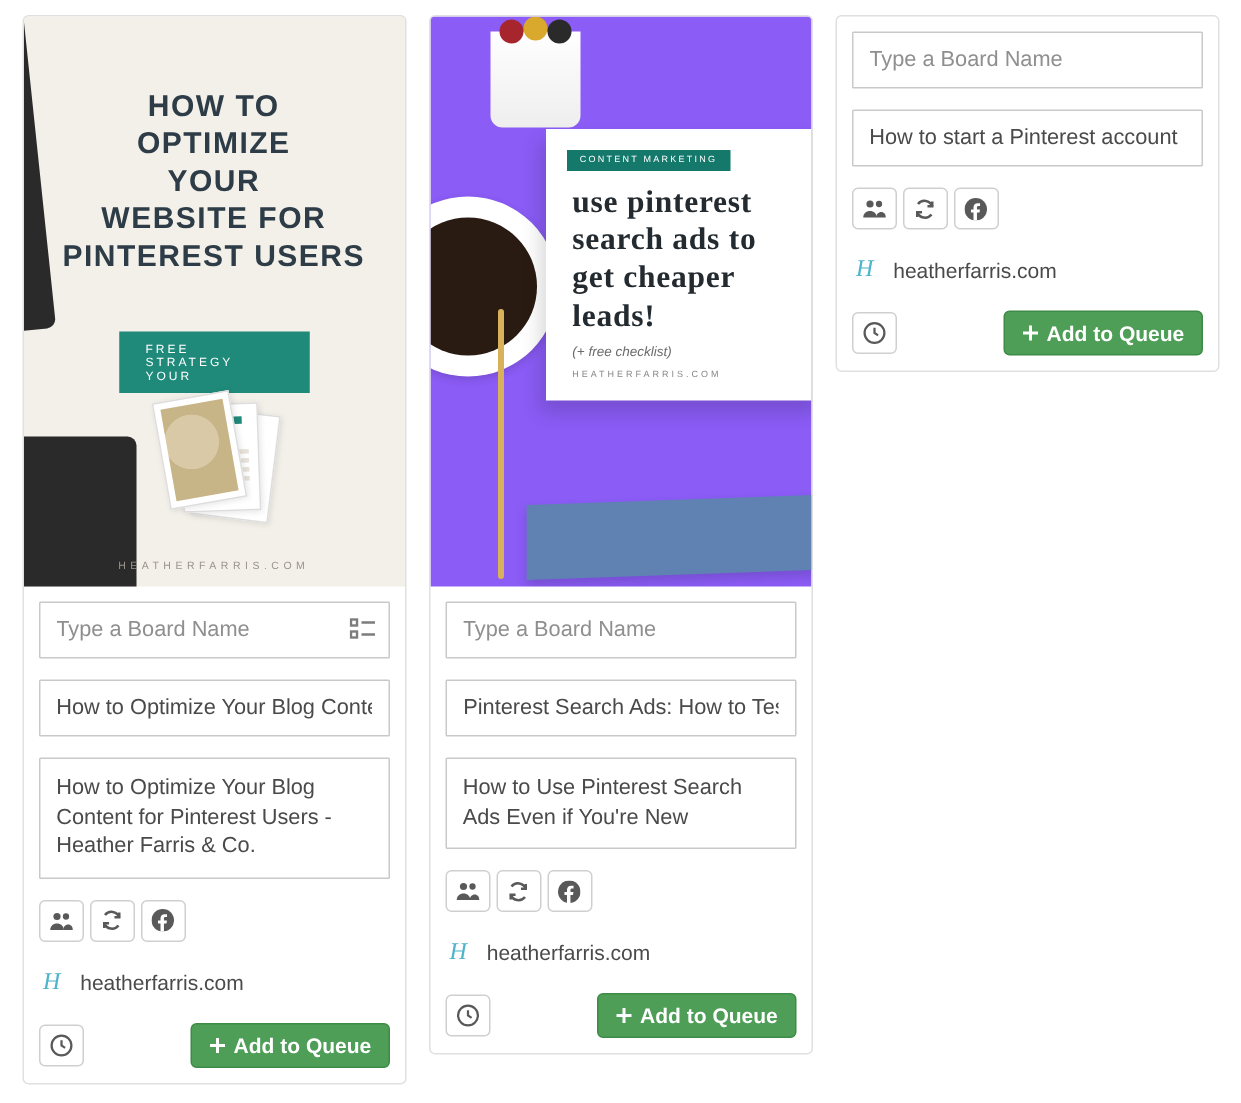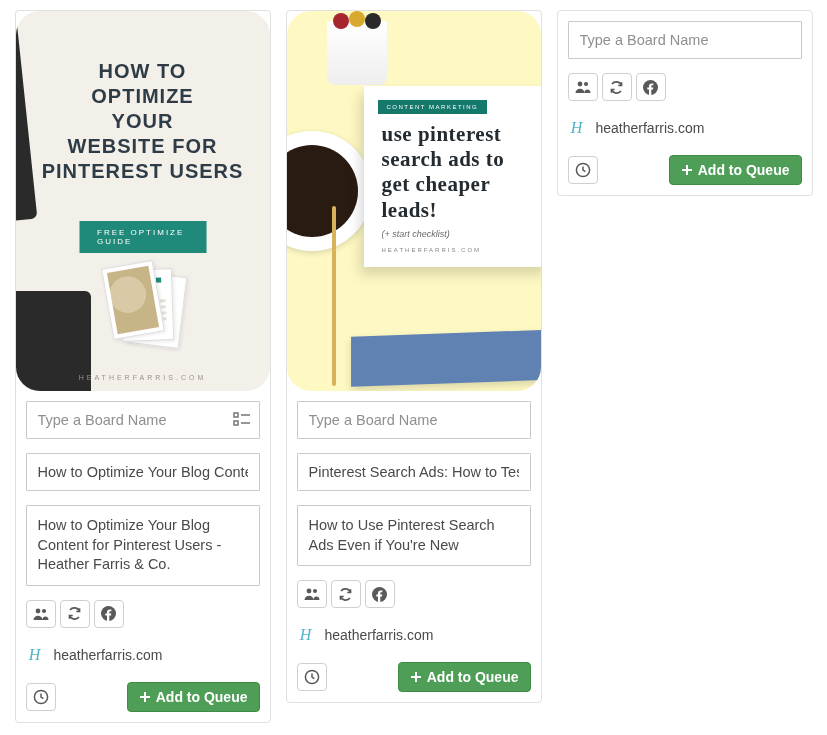--- a/index.html
+++ b/index.html
@@ -21,21 +21,20 @@
       border-radius: 4px;
       overflow: hidden;
       display: flex;
       flex-direction: column;
     }
     .thumb {
       width: 100%;
       height: 380px;
       position: relative;
       overflow: hidden;
-      border-radius: 24px;
     }
 
     
     .thumb1 {
       background: #f3efe9;
     }
     .thumb1 .dark-left {
       position:absolute; left:-30px; top:-10px; width:40px; height:220px;
       background:#2a2a2a; border-radius:6px; transform:rotate(-6deg);
     }
@@ -72,21 +71,21 @@
     .thumb1 .page.p2 .t1 { top:8px; height:5px; background:#1f8a7a; width:34px;}
     .thumb1 .page.p2 .t2 { top:16px; height:4px; background:#1f8a7a; width:28px;}
     .thumb1 .page.p2 .b1 { top:30px;} .thumb1 .page.p2 .b2 { top:36px;}
     .thumb1 .page.p2 .b3 { top:42px;} .thumb1 .page.p2 .b4 { top:48px;}
     .thumb1 .footer {
       position:absolute; bottom:10px; left:0; right:0; text-align:center;
       color:#9a948a; font-size:7px; letter-spacing:3px;
     }
 
     
-    .thumb2 { background:#fef9c3; }
+    .thumb2 { background:#8b5cf6; }
     .thumb2 .cup {
       position:absolute; left:-35px; top:120px; width:120px; height:120px;
       border-radius:50%; background:#fff; box-shadow:0 2px 6px rgba(0,0,0,.15);
     }
     .thumb2 .cup::before {
       content:""; position:absolute; inset:14px; border-radius:50%; background:#2a1b12;
     }
     .thumb2 .pencil {
       position:absolute; left:45px; top:195px; width:4px; height:180px;
       background:#d7b25a; border-radius:2px;
@@ -219,21 +218,21 @@
 
   <div class="card">
     <div class="thumb thumb1">
       <div class="dark-left"></div>
       <div class="dark-bottom"></div>
       <div class="title-block" style="white-space:pre-line;">HOW TO
 OPTIMIZE
 YOUR
 WEBSITE FOR
 PINTEREST USERS</div>
-      <div class="tag">FREE OPTIMIZE GUIDE</div>
+      <div class="tag">FREE STRATEGY YOUR</div>
       <div class="stack">
         <div class="page p1"></div>
         <div class="page p2">
           <div class="bar t1"></div>
             <div class="bar t2"></div>
           <div class="bar b1"></div>
             <div class="bar b2"></div>
             <div class="bar b3"></div>
             <div class="bar b4"></div>
         </div>
@@ -305,21 +304,21 @@
       <div class="holder">
           <span class="dot d1"></span>
           <span class="dot d2"></span>
           <span class="dot d3"></span>
         </div>
       <div class="cup"></div>
       <div class="pencil"></div>
       <div class="card-in">
         <span class="tag">CONTENT MARKETING</span>
         <div class="big">use pinterest search ads to get cheaper leads!</div>
-        <div class="sub">(+ start checklist)</div>
+        <div class="sub">(+ free checklist)</div>
         <div class="site">HEATHERFARRIS.COM</div>
       </div>
       <div class="folder"></div>
     </div>
     <div class="fields">
       <div class="board-wrap">
         <input class="input" placeholder="Type a Board Name" style="">
       </div>
       <input class="input" value="Pinterest Search Ads: How to Test Your Keywords" style="">
       <textarea class="textarea" rows="2" placeholder="Enter a Description" style="">How to Use Pinterest Search Ads Even if You're New</textarea>
@@ -366,20 +365,21 @@
         <span>Add to Queue</span>
       </button>
     </div>
   </div>
 
   <div class="card">
     <div class="fields">
       <div class="board-wrap">
         <input class="input" placeholder="Type a Board Name" style="">
       </div>
+      <input class="input" value="How to start a Pinterest account" style="">
       <div class="icon-row">
         <button class="icon-btn">
           <svg width="16" height="14" viewBox="0 0 16 14" fill="currentColor">
               <circle cx="5" cy="4" r="2.4"></circle>
               <circle cx="11" cy="4" r="2.1"></circle>
               <path d="M0.5 13c0-2.6 2-4.3 4.5-4.3S9.5 10.4 9.5 13H0.5z"></path>
               <path d="M9.2 13c0-2 1.4-3.6 3.3-3.6s3 1.6 3 3.6H9.2z"></path>
             </svg>
         </button>
         <button class="icon-btn">

